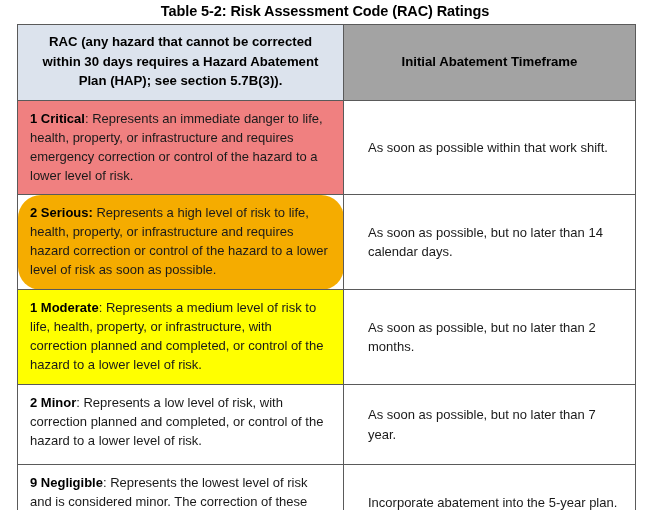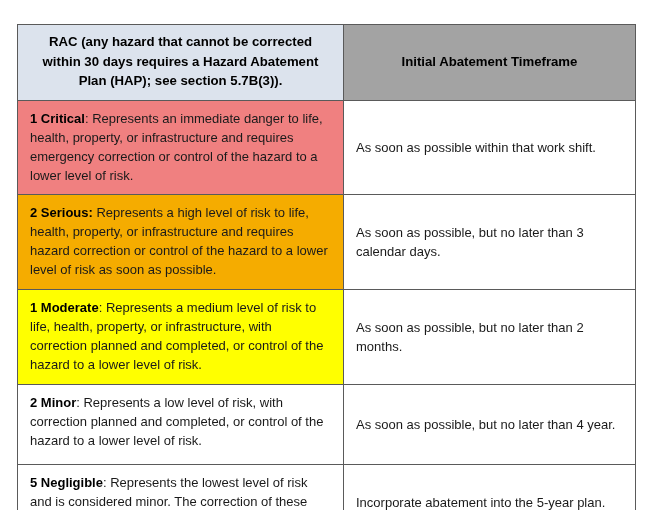--- a/index.html
+++ b/index.html
@@ -88,37 +88,39 @@
     color: #000000;
   }
 
   td.time-cell {
     background: #ffffff;
     font-size: 13px;
     color: #1a1a1a;
     line-height: 1.52;
     text-align: left;
     vertical-align: middle;
+    padding-left: 12px;
   }
   td.time-cell .cell-inner {
     padding: 6px 14px 6px 12px;
   }
 
   
   tr.row-h1 td { height: 86px; }
-  tr.row-h2 td { height: 86px; }
+  tr.row-h2 td { height: 86px; border-radius: 23px; }
   tr.row-h3 td { height: 86px; }
   tr.row-h4 td { height: 79px; }
   tr.row-h5 td { height: 66px; }
 </style>
 </head>
 <body>
 
 <div id="page">
 
+  <div class="table-title">Table 5-2: Risk Assessment Code (RAC) Ratings</div>
 
   <table class="rac-table">
     <colgroup>
       <col class="col-rac">
       <col class="col-time">
     </colgroup>
 
     <thead>
       <tr>
         <th class="hdr-rac" style="background: rgb(220, 227, 237);">
@@ -143,21 +145,21 @@
         </td>
       </tr>
 
       <tr class="row-h2">
         <td class="rac-cell" style="background: rgb(245, 172, 0);">
           <div class="cell-inner">
             <span class="rac-label">2 Serious:</span><span></span><span> Represents a high level of risk to life, health, property, or infrastructure and requires hazard correction or control of the hazard to a lower level of risk as soon as possible.</span>
           </div>
         </td>
         <td class="time-cell">
-          <div class="cell-inner">As soon as possible, but no later than 3 calendar days.</div>
+          <div class="cell-inner">As soon as possible, but no later than 14 calendar days.</div>
         </td>
       </tr>
 
       <tr class="row-h3">
         <td class="rac-cell" style="background: rgb(255, 255, 0);">
           <div class="cell-inner">
             <span class="rac-label">1 Moderate</span><span>:</span><span> Represents a medium level of risk to life, health, property, or infrastructure, with correction planned and completed, or control of the hazard to a lower level of risk.</span>
           </div>
         </td>
         <td class="time-cell">
@@ -165,28 +167,28 @@
         </td>
       </tr>
 
       <tr class="row-h4">
         <td class="rac-cell" style="background: rgb(255, 255, 255);">
           <div class="cell-inner">
             <span class="rac-label">2 Minor</span><span>:</span><span> Represents a low level of risk, with correction planned and completed, or control of the hazard to a lower level of risk.</span>
           </div>
         </td>
         <td class="time-cell">
-          <div class="cell-inner">As soon as possible, but no later than 4 year.</div>
+          <div class="cell-inner">As soon as possible, but no later than 7 year.</div>
         </td>
       </tr>
 
       <tr class="row-h5">
         <td class="rac-cell" style="background: rgb(255, 255, 255);">
           <div class="cell-inner">
-            <span class="rac-label">5 Negligible</span><span>:</span><span> Represents the lowest level of risk and is considered minor. The correction of these risks can be planned in out-years.</span>
+            <span class="rac-label">9 Negligible</span><span>:</span><span> Represents the lowest level of risk and is considered minor. The correction of these risks can be planned in out-years.</span>
           </div>
         </td>
         <td class="time-cell">
           <div class="cell-inner">Incorporate abatement into the 5-year plan.</div>
         </td>
       </tr>
 
     </tbody>
   </table>
 

